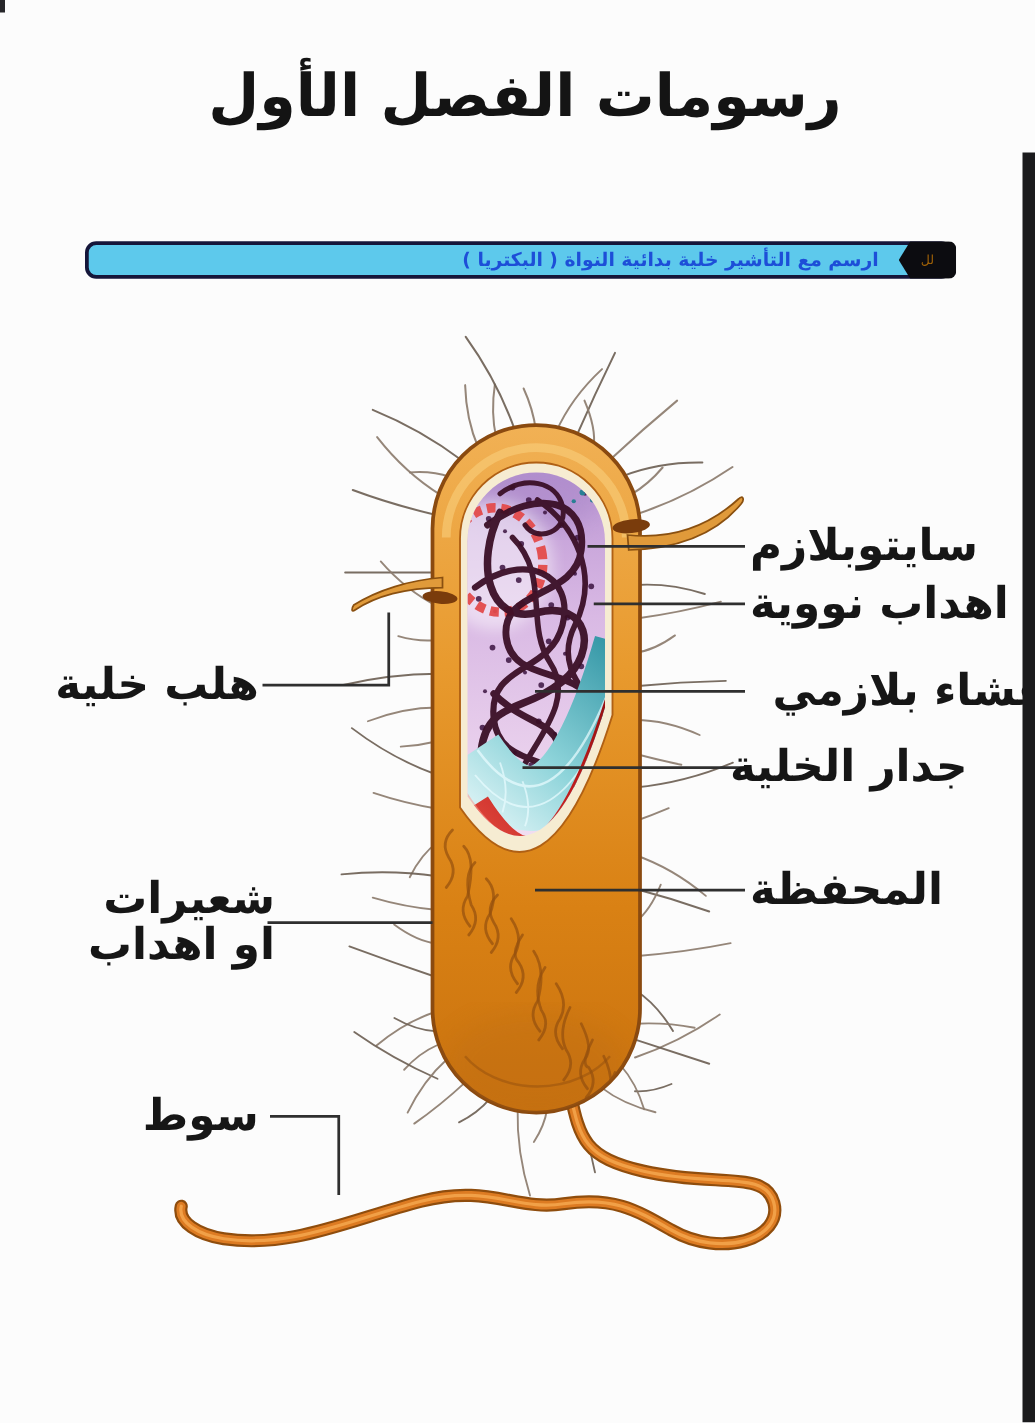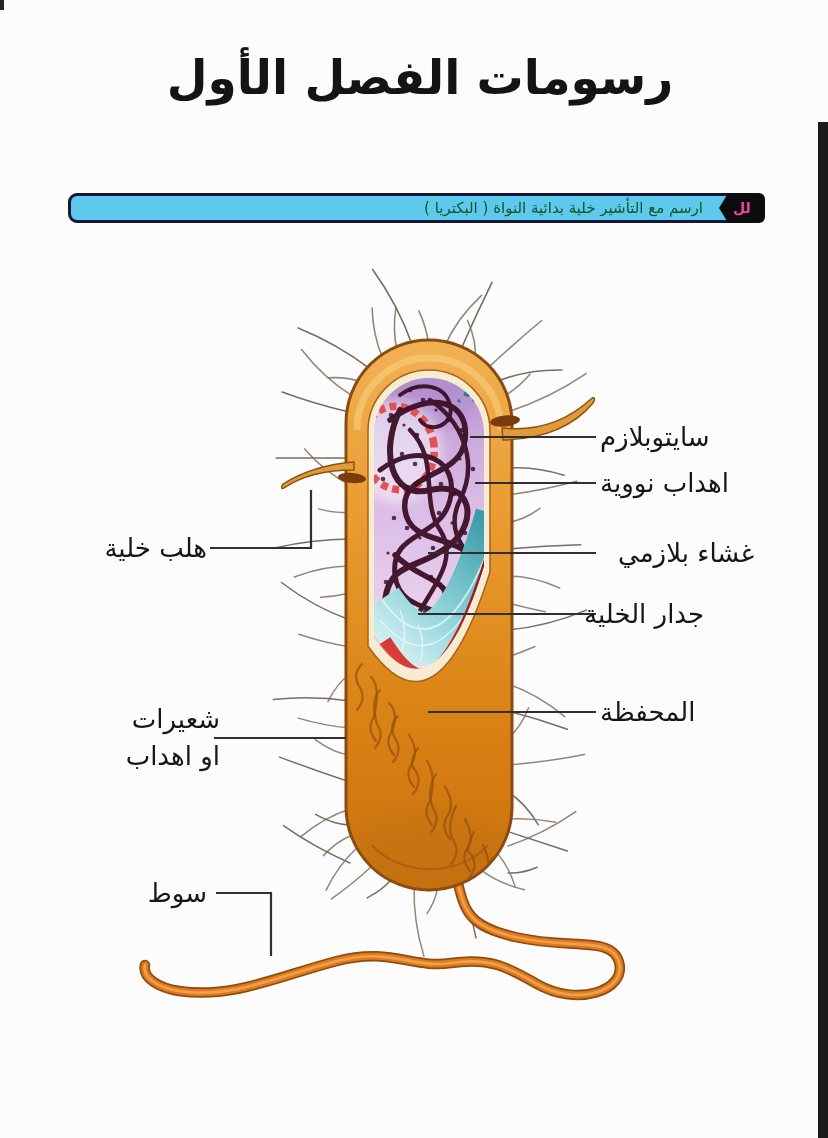--- a/index.html
+++ b/index.html
@@ -6,26 +6,26 @@
   body{width:828px;height:1138px;background:#fcfcfc;overflow:hidden;
        font-family:"DejaVu Sans",sans-serif;position:relative;}
   .page{position:absolute;inset:0;}
   .title{position:absolute;left:0;right:0;top:50px;text-align:center;
          font-size:47px;font-weight:bold;color:#141414;transform:translateX(6px);
          letter-spacing:1px;}
   .header-bar{position:absolute;left:68px;top:193px;width:694px;height:30px;
          background:var(--hdr,#5dc9ec);border:3px solid #15163a;border-radius:9px;
          display:flex;align-items:center;justify-content:flex-end;
          padding-right:56px;box-sizing:border-box;}
-  .header-text{font-size:15px;font-weight:normal;color:#14532d;direction:rtl;white-space:nowrap;}
+  .header-text{font-size:15px;font-weight:bold;color:#1d4ed8;direction:rtl;white-space:nowrap;}
   .header-tag{position:absolute;right:-6px;top:-3px;width:46px;height:30px;background:#0c0c10;
-         color:#ec4899;font-size:14px;font-weight:bold;display:flex;align-items:center;
+         color:#a16207;font-size:10px;font-weight:normal;display:flex;align-items:center;
          justify-content:center;border-radius:6px;
          clip-path:polygon(0 50%,20% 0,100% 0,100% 100%,20% 100%);}
-  .lbl{position:absolute;font-weight:normal;color:#161616;font-size:26px;
+  .lbl{position:absolute;font-weight:bold;color:#161616;font-size:35px;
        direction:rtl;white-space:nowrap;line-height:34px;}
   .lbl.two{line-height:37px;text-align:right;}
   .edge-strip{position:absolute;right:0;top:122px;width:10px;height:1016px;background:#1b1b1d;}
   .corner-notch{position:absolute;left:0;top:0;width:4px;height:10px;background:#26262a;}
   svg{position:absolute;left:0;top:0;}
 </style>
 </head>
 <body>
 
 <div class="page">

